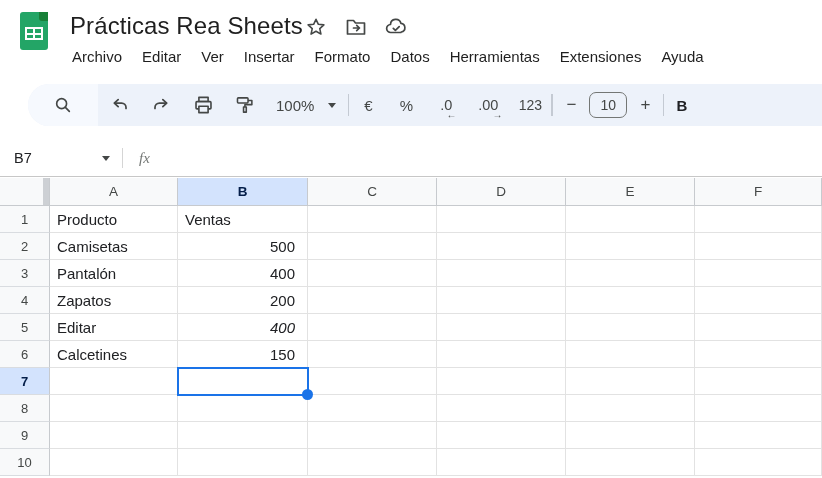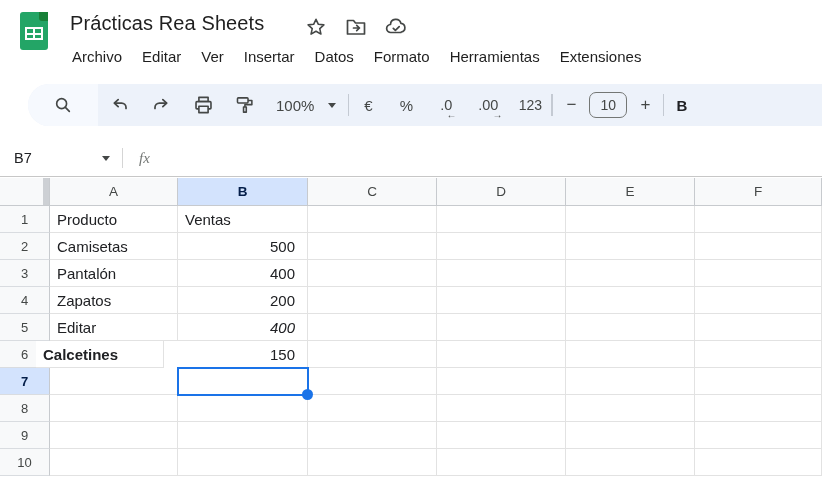--- a/index.html
+++ b/index.html
@@ -11,21 +11,21 @@
   .logo { position:absolute; left:20px; top:12px; width:28px; height:38px;
     background:#23a566; border-radius:3px; }
   .logo .fold { position:absolute; right:0; top:0; width:9px; height:9px;
     background:#188038; border-bottom-left-radius:3px; }
   .logo .fold:before { content:""; position:absolute; right:0; top:0;
     border-top:9px solid #fff; border-left:9px solid transparent; display:none; }
   .logo .table { position:absolute; left:5px; top:15px; width:18px; height:13px;
     background:#fff; display:grid; grid-template-columns:1fr 1fr; grid-template-rows:1fr 1fr;
     gap:2px; padding:2px; }
   .logo .table div { background:#23a566; }
-  .doc-title { position:absolute; left:70px; top:12px; font-size:20px;
+  .doc-title { position:absolute; left:70px; top:12px; font-size:24px;
     color:#1f1f1f; font-weight:500; letter-spacing:.1px; }
   .title-icons { position:absolute; left:304px; top:15px; display:flex; gap:16px; }
   .title-icons .ticon { width:24px; height:24px; display:flex; align-items:center;
     justify-content:center; cursor:pointer; }
   .menubar { position:absolute; left:62px; top:43px; display:flex; }
   .menu-item { font-size:15px; color:#1f1f1f; padding:4px 10px; border-radius:6px;
     cursor:pointer; line-height:20px; }
 
   
   .toolbar { position:absolute; left:28px; top:84px; width:794px; height:42px;
@@ -122,24 +122,25 @@
         <path d="M9.3 13.3l2.1 2.1 3.8-3.8"></path>
       </svg>
     </div>
   </div>
 
   <div class="menubar">
     <div class="menu-item">Archivo</div>
     <div class="menu-item">Editar</div>
     <div class="menu-item">Ver</div>
     <div class="menu-item">Insertar</div>
+    <div class="menu-item">Formato</div>
     <div class="menu-item">Datos</div>
-    <div class="menu-item">Formato</div>
     <div class="menu-item">Herramientas</div>
     <div class="menu-item">Extensiones</div>
+    <div class="menu-item">Ayuda</div>
   </div>
 
   <div class="toolbar">
     <div class="search-cap">
       <svg class="icon" width="22" height="22" viewBox="0 0 24 24" fill="none" stroke="#444746" stroke-width="1.8" stroke-linecap="round">
         <circle cx="10.5" cy="10.5" r="5.4"></circle>
         <path d="M14.6 14.6l4.3 4.3"></path>
       </svg>
     </div>
     <div class="tbtn">
@@ -249,21 +250,21 @@
       <div class="cell" style="left: 308px; width: 129px; top: 109px; height: 27px;"></div>
       <div class="cell" style="left: 437px; width: 129px; top: 109px; height: 27px;"></div>
       <div class="cell" style="left: 566px; width: 129px; top: 109px; height: 27px;"></div>
       <div class="cell" style="left: 695px; width: 127px; top: 109px; height: 27px;"></div>
       <div class="cell" style="left: 50px; width: 128px; top: 136px; height: 27px;">Editar</div>
       <div class="cell num" style="left: 178px; width: 130px; top: 136px; height: 27px; font-style: italic;">400</div>
       <div class="cell" style="left: 308px; width: 129px; top: 136px; height: 27px;"></div>
       <div class="cell" style="left: 437px; width: 129px; top: 136px; height: 27px;"></div>
       <div class="cell" style="left: 566px; width: 129px; top: 136px; height: 27px;"></div>
       <div class="cell" style="left: 695px; width: 127px; top: 136px; height: 27px;"></div>
-      <div class="cell" style="left: 36px; width: 128px; top: 163px; height: 27px; font-weight: bold;">Calcetines</div>
+      <div class="cell" style="left: 50px; width: 128px; top: 163px; height: 27px;">Calcetines</div>
       <div class="cell num" style="left: 178px; width: 130px; top: 163px; height: 27px;">150</div>
       <div class="cell" style="left: 308px; width: 129px; top: 163px; height: 27px;"></div>
       <div class="cell" style="left: 437px; width: 129px; top: 163px; height: 27px;"></div>
       <div class="cell" style="left: 566px; width: 129px; top: 163px; height: 27px;"></div>
       <div class="cell" style="left: 695px; width: 127px; top: 163px; height: 27px;"></div>
       <div class="cell" style="left: 50px; width: 128px; top: 190px; height: 27px;"></div>
       <div class="cell" style="left: 178px; width: 130px; top: 190px; height: 27px;"></div>
       <div class="cell" style="left: 308px; width: 129px; top: 190px; height: 27px;"></div>
       <div class="cell" style="left: 437px; width: 129px; top: 190px; height: 27px;"></div>
       <div class="cell" style="left: 566px; width: 129px; top: 190px; height: 27px;"></div>

